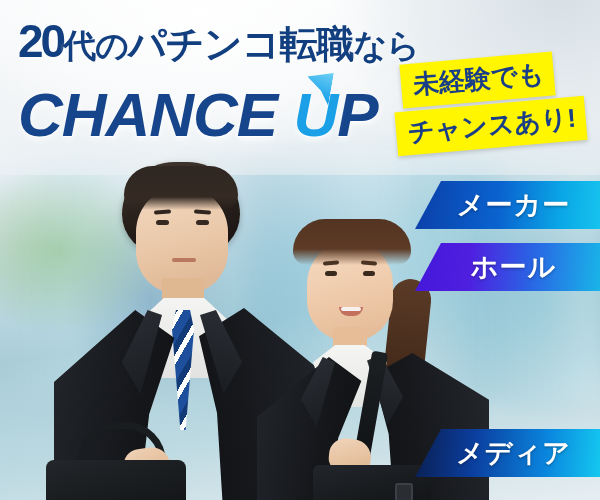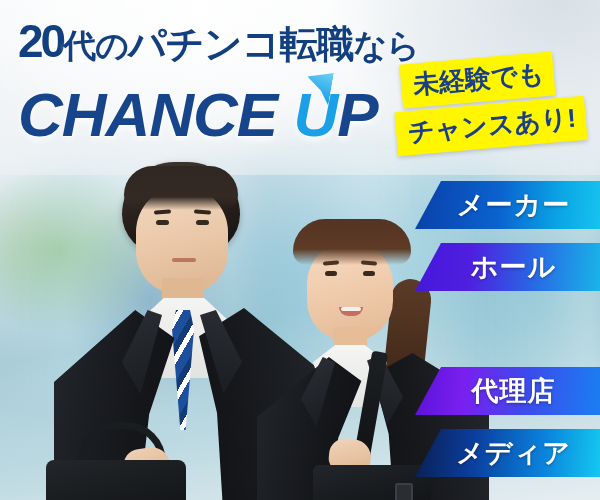--- a/index.html
+++ b/index.html
@@ -341,21 +341,18 @@
 
   <div class="badge badge-1">未経験でも</div>
   <div class="badge badge-2">チャンスあり!</div>
 
   <div class="cat-bar bar-1">
     <span>メーカー</span>
   </div>
   <div class="cat-bar bar-2">
     <span>ホール</span>
   </div>
-  <div class="cat-bar bar-4">
-    <span>代理店</span>
-  </div>
   <div class="cat-bar bar-5">
     <span>メディア</span>
   </div>
 
 
 </div>
 
 </body></html>

